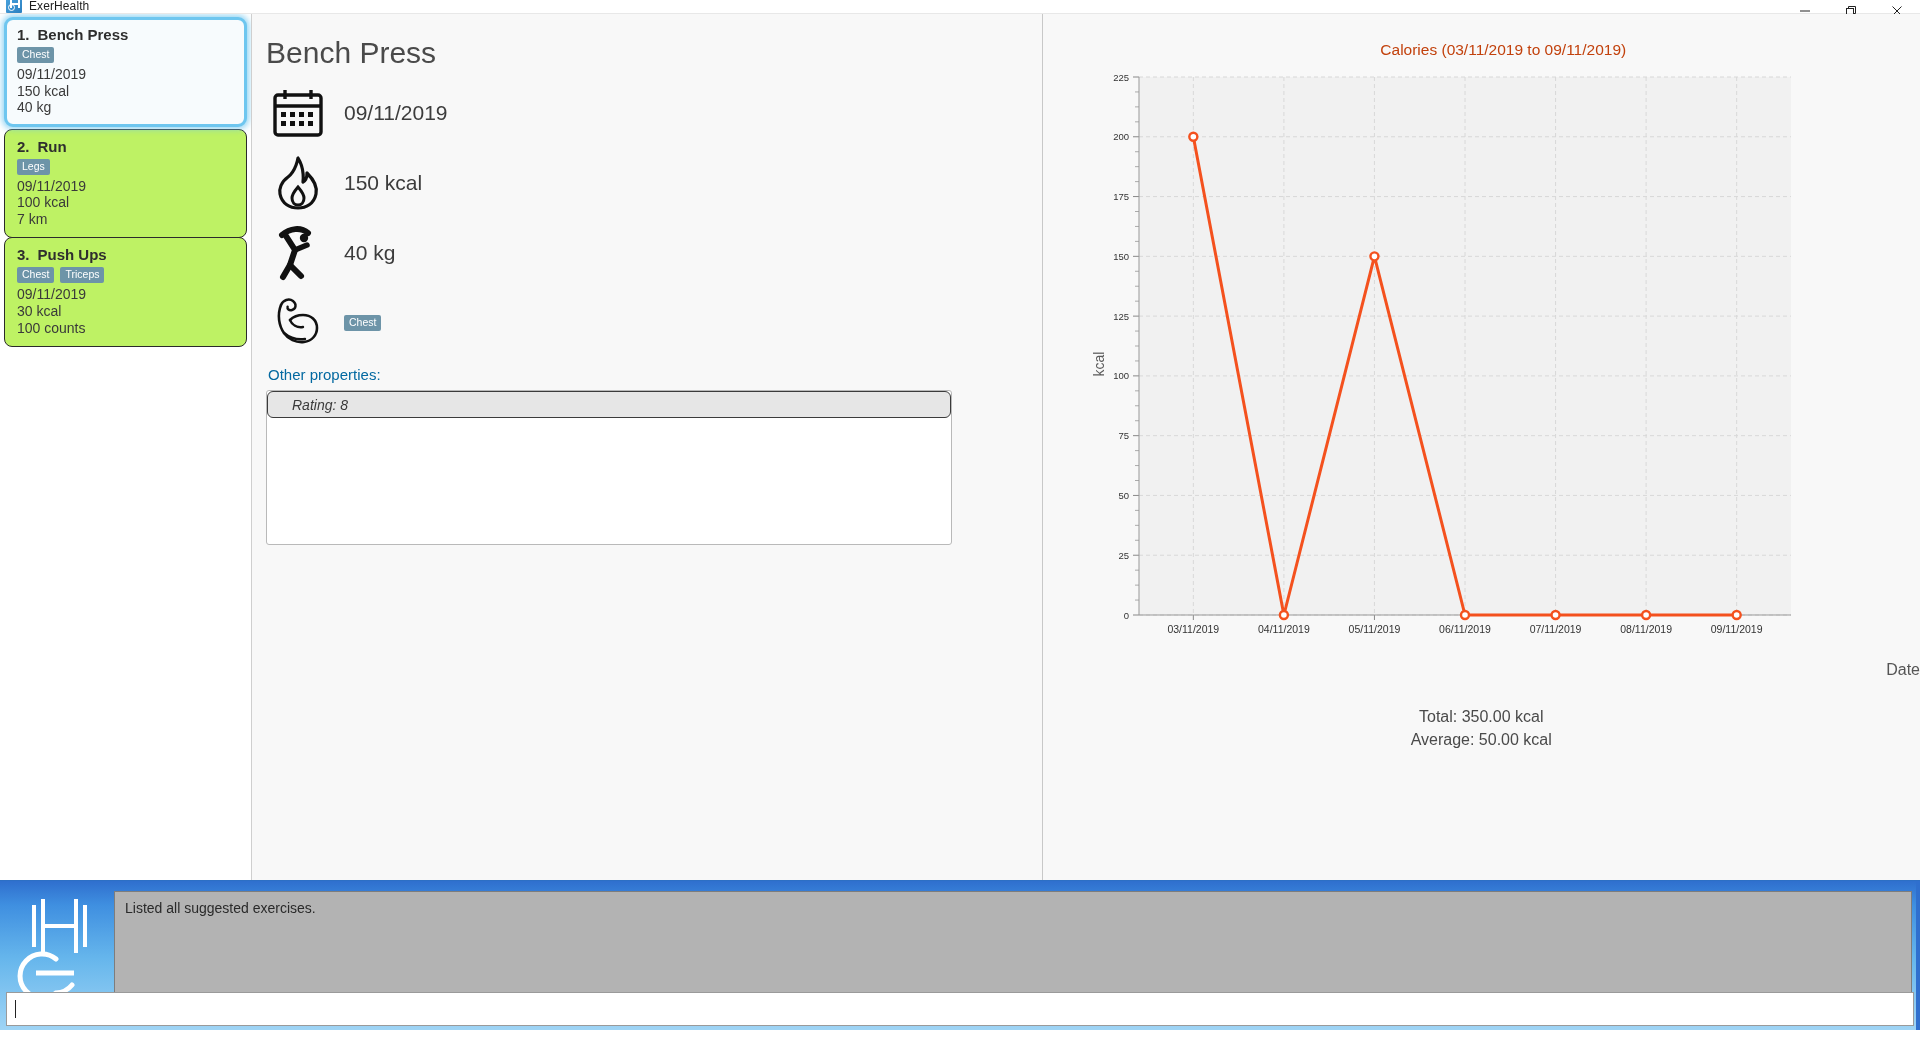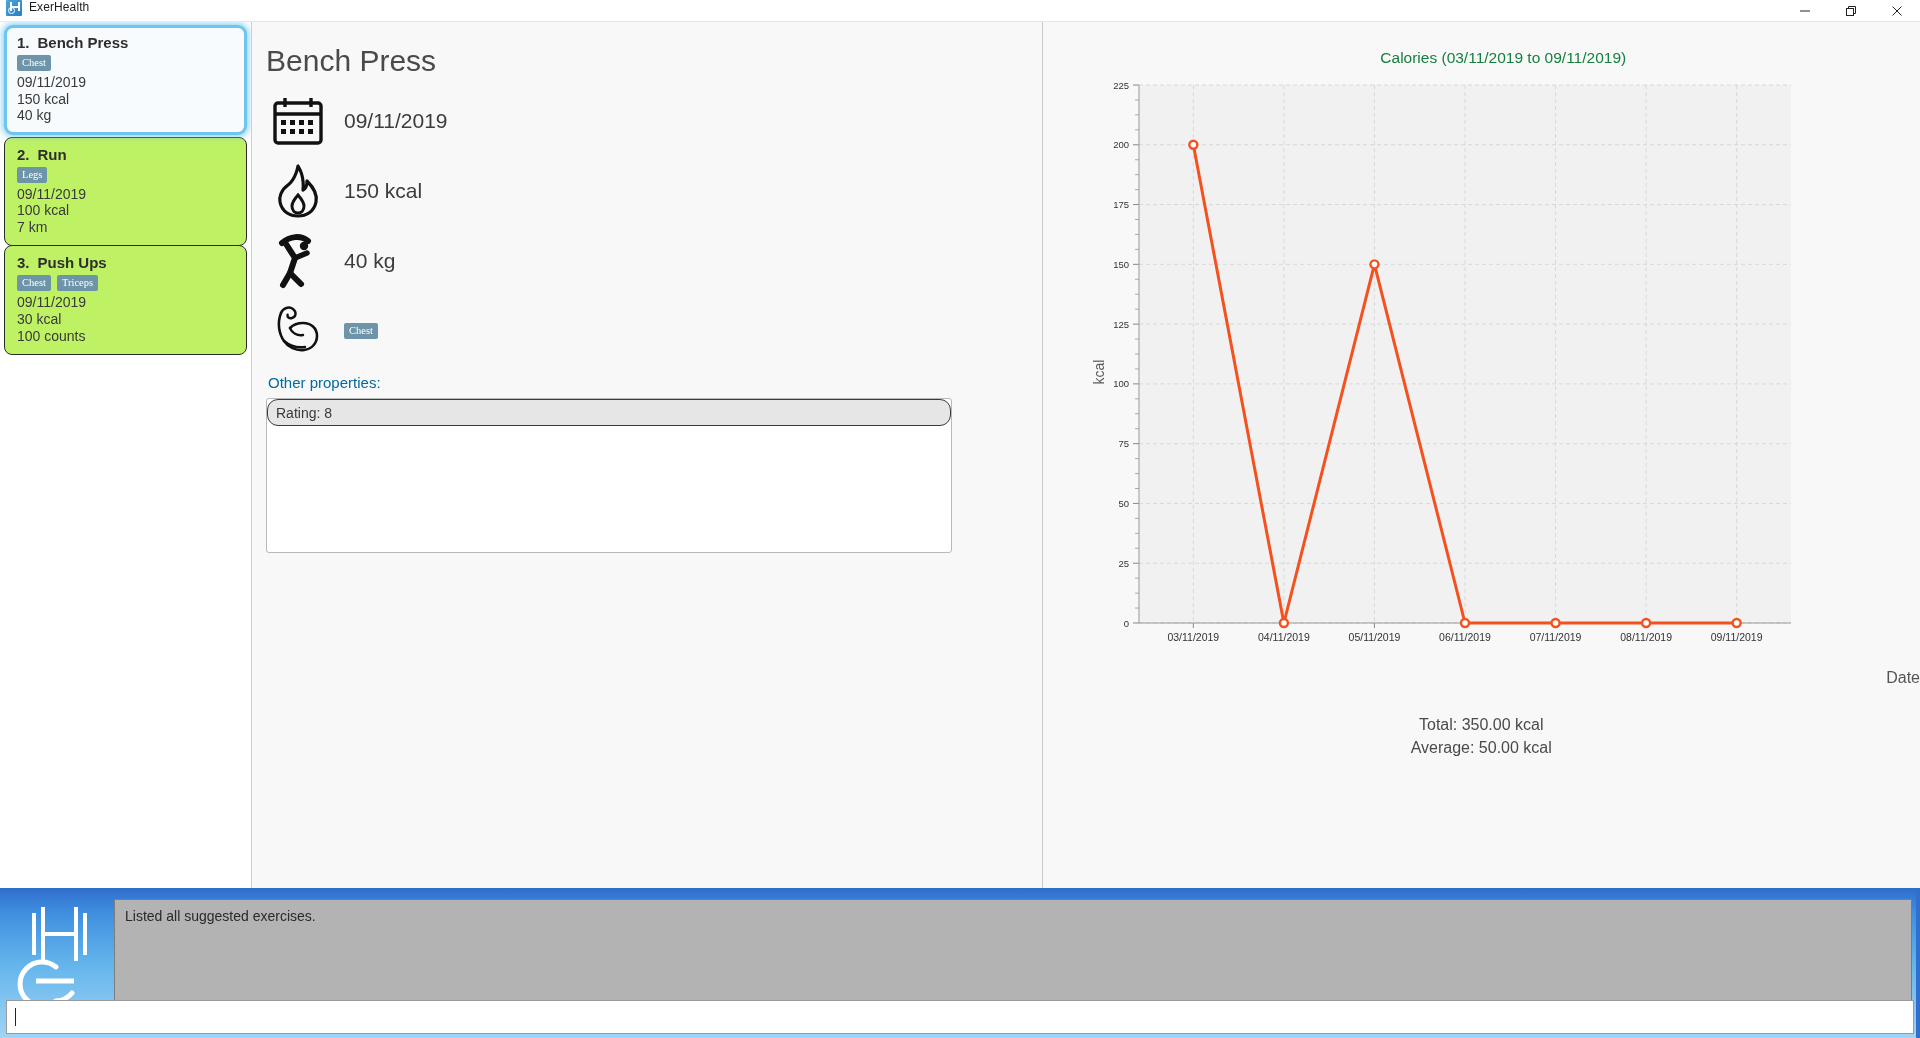--- a/index.html
+++ b/index.html
@@ -6,24 +6,24 @@
   html, body {
     margin: 0; padding: 0;
     width: 1920px; height: 1038px;
     font-family: "Liberation Sans", sans-serif;
     background: #ffffff;
     overflow: hidden;
   }
 
   
   #titlebar {
-    height: 22px;
+    height: 14px;
     background: #ffffff;
     display: flex;
-    align-items: flex-start;
+    align-items: flex-end;
     border-bottom: 1px solid #e8e8e8;
     position: relative;
   }
   #app-icon {
     width: 16px; height: 16px;
     margin-left: 6px; margin-right: 7px;
     position: relative;
     background: linear-gradient(135deg,#4aa3dd 0%, #2b7fc0 100%);
     border-radius: 1px;
     flex: 0 0 auto;
@@ -105,21 +105,20 @@
   .ex-title .num { margin-right: 8px; }
   .tag-row { margin-bottom: 3px; display: flex; gap: 6px; }
   .tag {
     display: inline-block;
     background: #6d94a8;
     color: #ffffff;
     font-size: 10.5px;
     padding: 1px 5px 2px 5px;
     border-radius: 2px;
     line-height: 1.25;
-    font-family: Liberation Serif, serif;
   }
   .ex-line {
     font-size: 14px;
     color: #3a3a3a;
     line-height: 1.18;
   }
 
   
   #detail {
     flex: 1 1 auto;
@@ -160,38 +159,39 @@
     width: 686px;
     height: 155px;
     background: #ffffff;
     border: 1px solid #b9b9b9;
     border-radius: 3px;
   }
   .prop-item {
     height: 27px;
     background: #e6e6e6;
     border: 1px solid #3b3b3b;
-    border-radius: 11px;
+    border-radius: 6px;
     font-size: 14px;
     color: #3a3a3a;
     display: flex;
     align-items: center;
-    padding-left: 8px;
+    padding-left: 24px;
+    font-style: italic;
   }
 
   
   #chart-panel {
     flex: 1 1 auto;
     background: #f8f8f8;
     position: relative;
   }
   #chart-title {
     text-align: center;
     font-size: 15.5px;
-    color: #15803d;
+    color: #c2410c;
     padding-top: 27px;
     margin-left: 44px;
   }
   #plot-wrap {
     position: relative;
     margin: 10px 30px 0 38px;
     height: 590px;
   }
   #ylabel {
     position: absolute;

